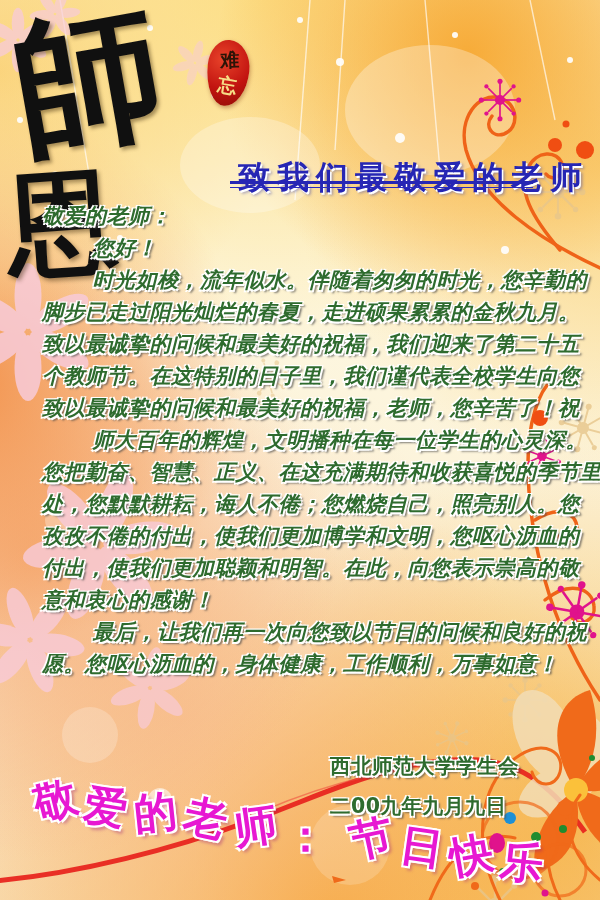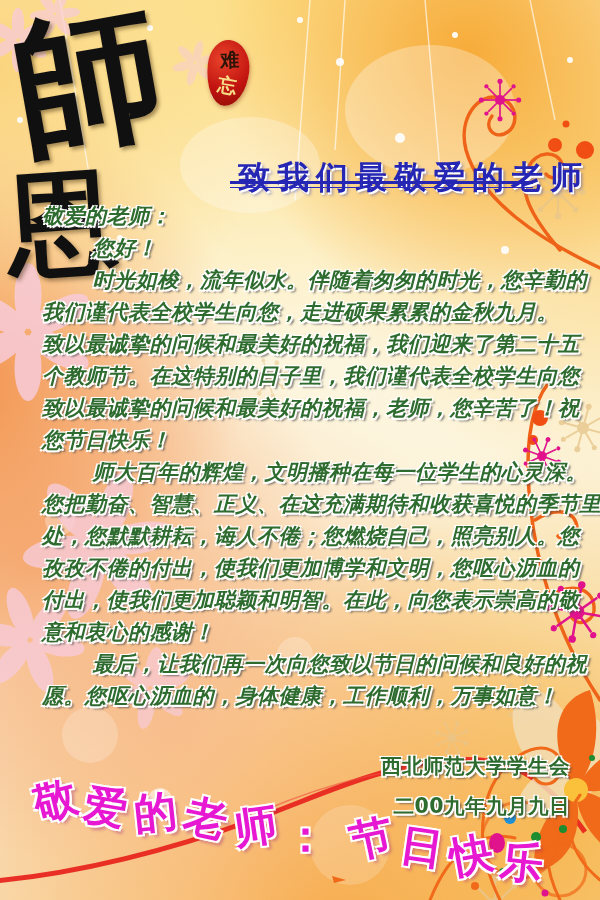--- a/index.html
+++ b/index.html
@@ -47,21 +47,21 @@
   .rule-b{top:187px;border-top:1.5px solid #2a2ac0;}
 
   
   .letter{position:absolute;left:42px;top:200px;width:530px;font-style:italic;}
   .bline{font-size:21px;line-height:32px;font-weight:bold;color:#2e6b2e;
     letter-spacing:.5px;white-space:nowrap;
     text-shadow:-1.5px -1.5px 0 #fff,1.5px -1.5px 0 #fff,-1.5px 1.5px 0 #fff,1.5px 1.5px 0 #fff,3px 3px 2px rgba(70,70,70,.7);}
   .indent{padding-left:2.4em;}
 
   
-  .signature{position:absolute;left:330px;top:746px;width:240px;text-align:right;}
+  .signature{position:absolute;left:330px;top:746px;width:240px;text-align:left;}
   .signature .bline{font-size:20.5px;line-height:40px;}
 
   
   .footer-greeting{position:absolute;left:34px;top:772px;width:480px;white-space:nowrap;}
   .footer-greeting span{display:inline-block;font-size:43px;font-weight:bold;color:#e718d2;
     margin-right:7px;
     text-shadow:-2px -2px 0 #fff,2px -2px 0 #fff,-2px 2px 0 #fff,2px 2px 0 #fff,4px 4px 3px rgba(150,20,120,.35);}
   .footer-greeting span:nth-child(1){transform:translateY(0) rotate(-14deg);}
   .footer-greeting span:nth-child(2){transform:translateY(7px) rotate(10deg);}
   .footer-greeting span:nth-child(3){transform:translateY(12px) rotate(-6deg);}
@@ -231,25 +231,24 @@
     </div>
 
   <div class="subtitle">致我们最敬爱的老师</div>
   <div class="subtitle-rule rule-a"></div>
   <div class="subtitle-rule rule-b"></div>
 
   <div class="letter">
     <div class="bline">敬爱的老师：</div>
     <div class="bline indent">您好！</div>
     <div class="bline indent">时光如梭，流年似水。伴随着匆匆的时光，您辛勤的</div>
-    <div class="bline">我们谨代表全校学生向您，走进硕果累累的金秋九月。</div>
+    <div class="bline">脚步已走过阳光灿烂的春夏，走进硕果累累的金秋九月。</div>
     <div class="bline">致以最诚挚的问候和最美好的祝福，我们迎来了第二十五</div>
     <div class="bline">个教师节。在这特别的日子里，我们谨代表全校学生向您</div>
     <div class="bline">致以最诚挚的问候和最美好的祝福，老师，您辛苦了！祝</div>
-    <div class="bline">您节日快乐！</div>
     <div class="bline indent">师大百年的辉煌，文明播种在每一位学生的心灵深。</div>
     <div class="bline">您把勤奋、智慧、正义、在这充满期待和收获喜悦的季节里</div>
     <div class="bline">处，您默默耕耘，诲人不倦；您燃烧自己，照亮别人。您</div>
     <div class="bline">孜孜不倦的付出，使我们更加博学和文明，您呕心沥血的</div>
     <div class="bline">付出，使我们更加聪颖和明智。在此，向您表示崇高的敬</div>
     <div class="bline">意和衷心的感谢！</div>
     <div class="bline indent">最后，让我们再一次向您致以节日的问候和良好的祝</div>
     <div class="bline">愿。您呕心沥血的，身体健康，工作顺利，万事如意！</div>
   </div>
 

